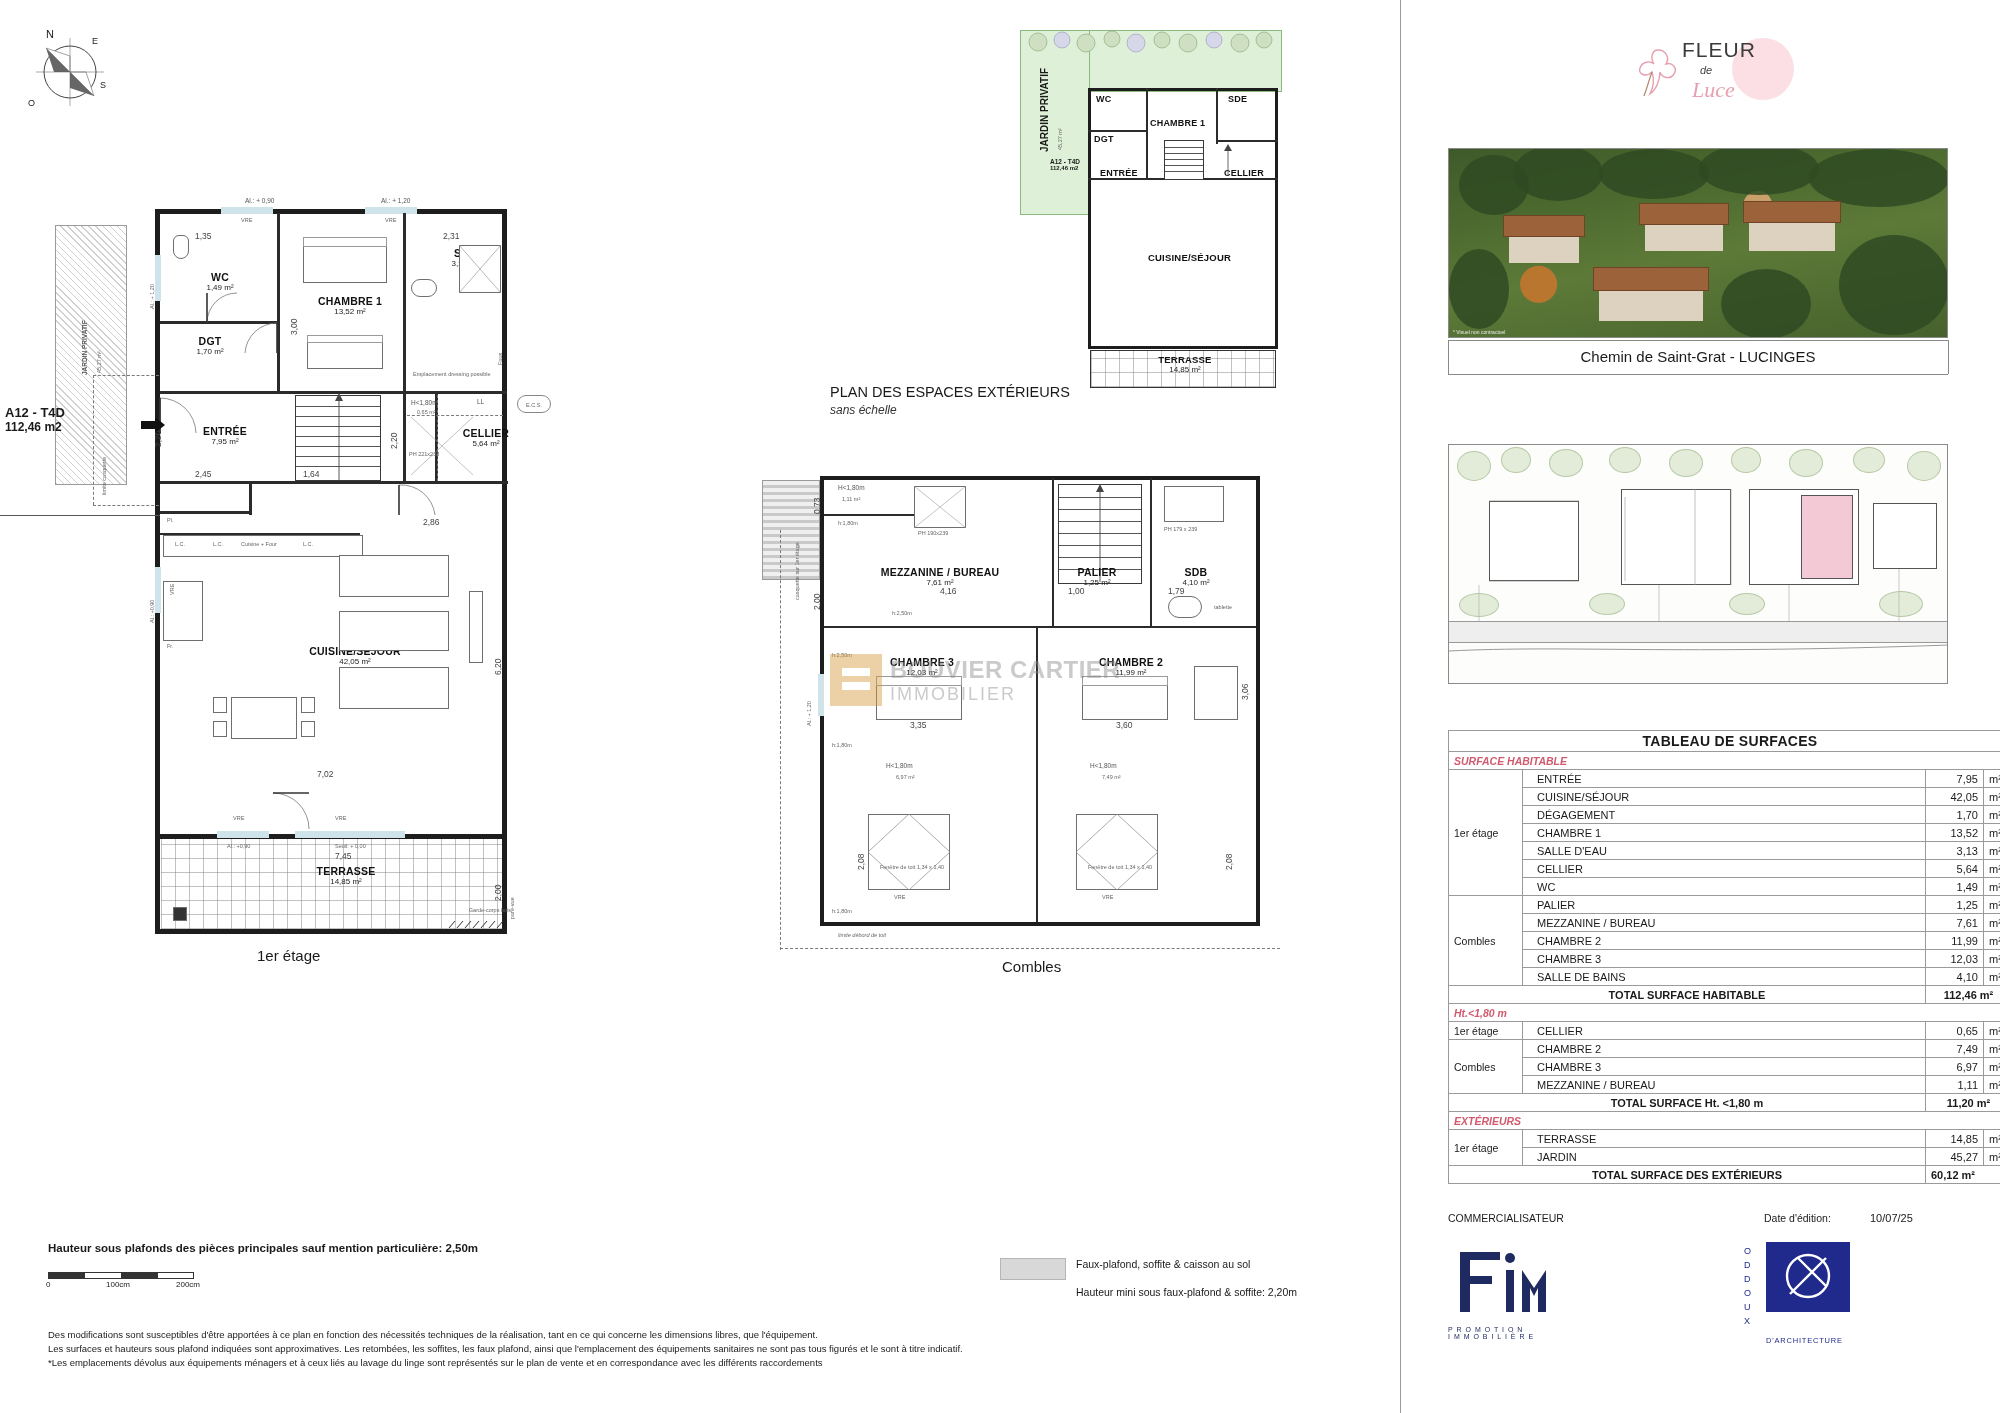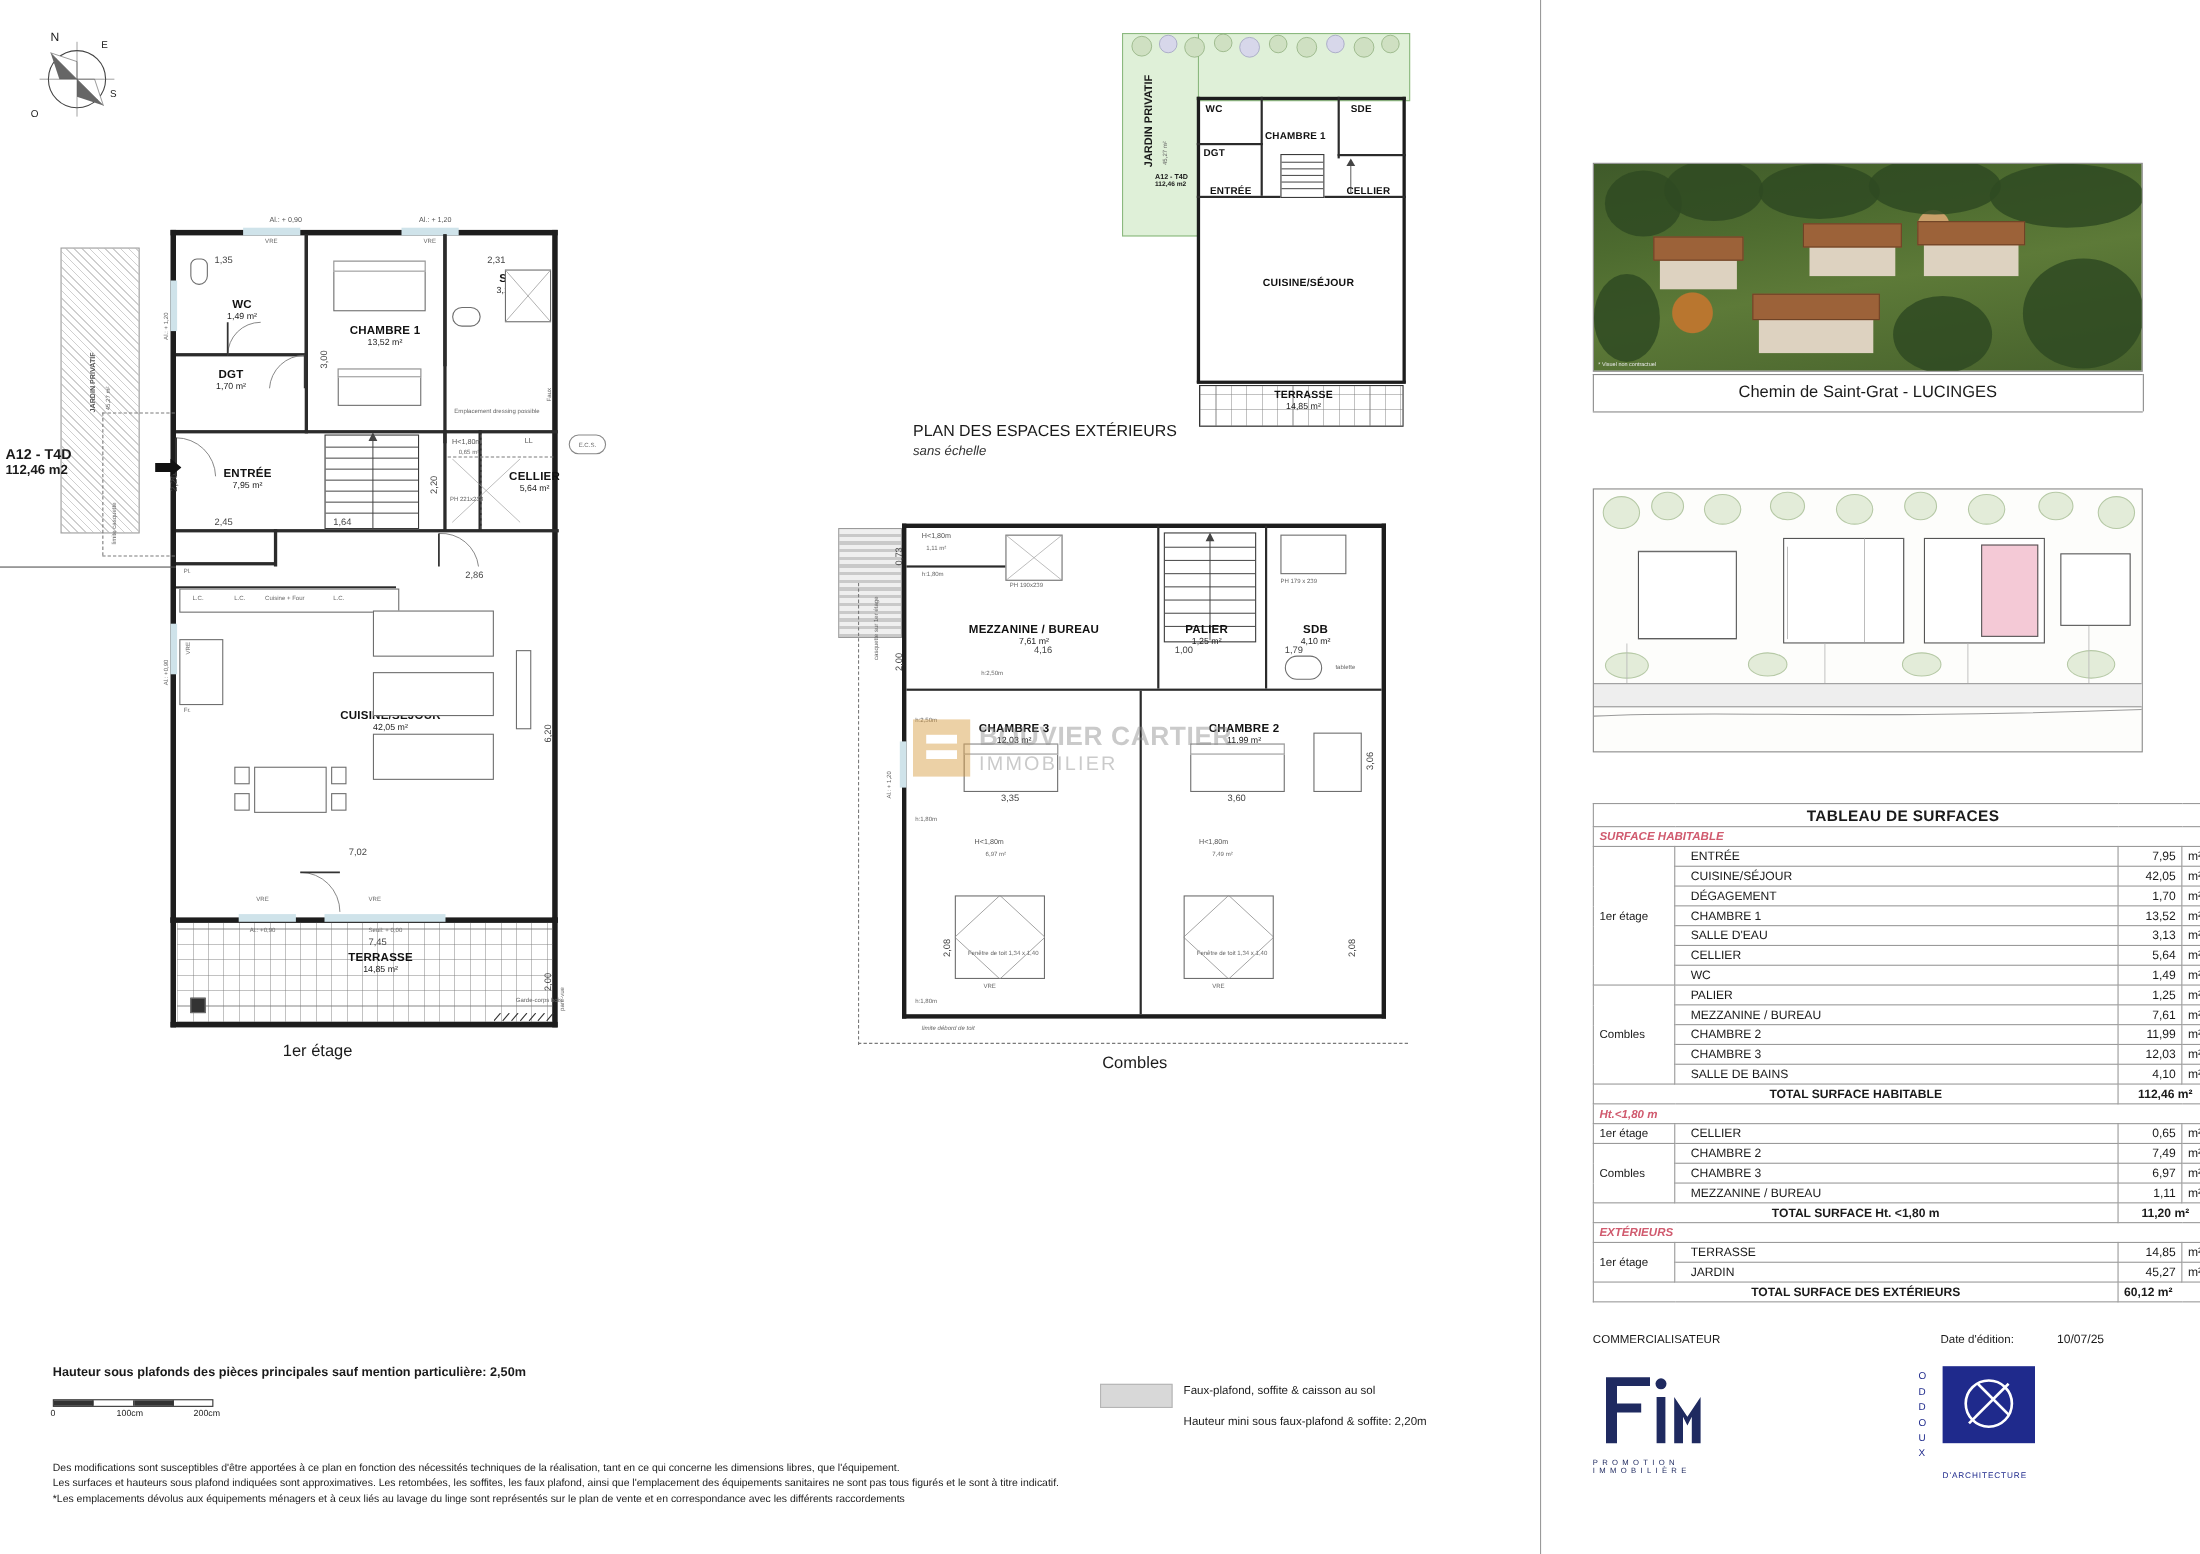--- a/index.html
+++ b/index.html
@@ -590,20 +590,30 @@
     </div>
   </div>
   <div class="abs" style="left:48px;top:1328px;width:1180px;font-size:9.5px;line-height:1.45;color:#1a1a1a;">
     <div>Des modifications sont susceptibles d'être apportées à ce plan en fonction des nécessités techniques de la réalisation, tant en ce qui concerne les dimensions libres, que l'équipement.</div>
     <div>Les surfaces et hauteurs sous plafond indiquées sont approximatives. Les retombées, les soffites, les faux plafond, ainsi que l'emplacement des équipements sanitaires ne sont pas tous figurés et le sont à titre indicatif.</div>
     <div>*Les emplacements dévolus aux équipements ménagers et à ceux liés au lavage du linge sont représentés sur le plan de vente et en correspondance avec les différents raccordements</div>
   </div>
 
   <div class="vdiv" style="left:1400px;"></div>
 
+  <div class="logo">
+    <div class="blob"></div>
+    <svg class="flower" viewBox="0 0 44 52">
+      <path d="M22 4 C30 4 34 12 30 18 C36 16 42 22 38 28 C34 34 26 32 24 26 C24 34 20 44 14 48 C18 40 18 32 16 26 C10 32 2 28 4 22 C6 16 14 14 18 18 C14 12 16 4 22 4 Z" fill="none" stroke="#e79fb0" stroke-width="1.4"></path>
+      <path d="M16 26 C13 34 11 42 8 50" fill="none" stroke="#b08a6a" stroke-width="1.2"></path>
+    </svg>
+    <div class="fleur">FLEUR</div>
+    <div class="de">de</div>
+    <div class="luce">Luce</div>
+  </div>
 
   <div class="photo">
     <div class="tree" style="left:10px;top:6px;width:70px;height:60px;"></div>
     <div class="tree" style="left:64px;top:-4px;width:90px;height:56px;"></div>
     <div class="tree" style="left:150px;top:0px;width:110px;height:50px;"></div>
     <div class="tree" style="left:250px;top:-6px;width:120px;height:52px;"></div>
     <div class="tree" style="left:360px;top:0px;width:140px;height:58px;"></div>
     <div class="bldg" style="left:196px;top:62px;width:78px;height:40px;"></div>
     <div class="roof" style="left:190px;top:54px;width:90px;height:22px;"></div>
     <div class="bldg" style="left:300px;top:60px;width:86px;height:42px;"></div>

